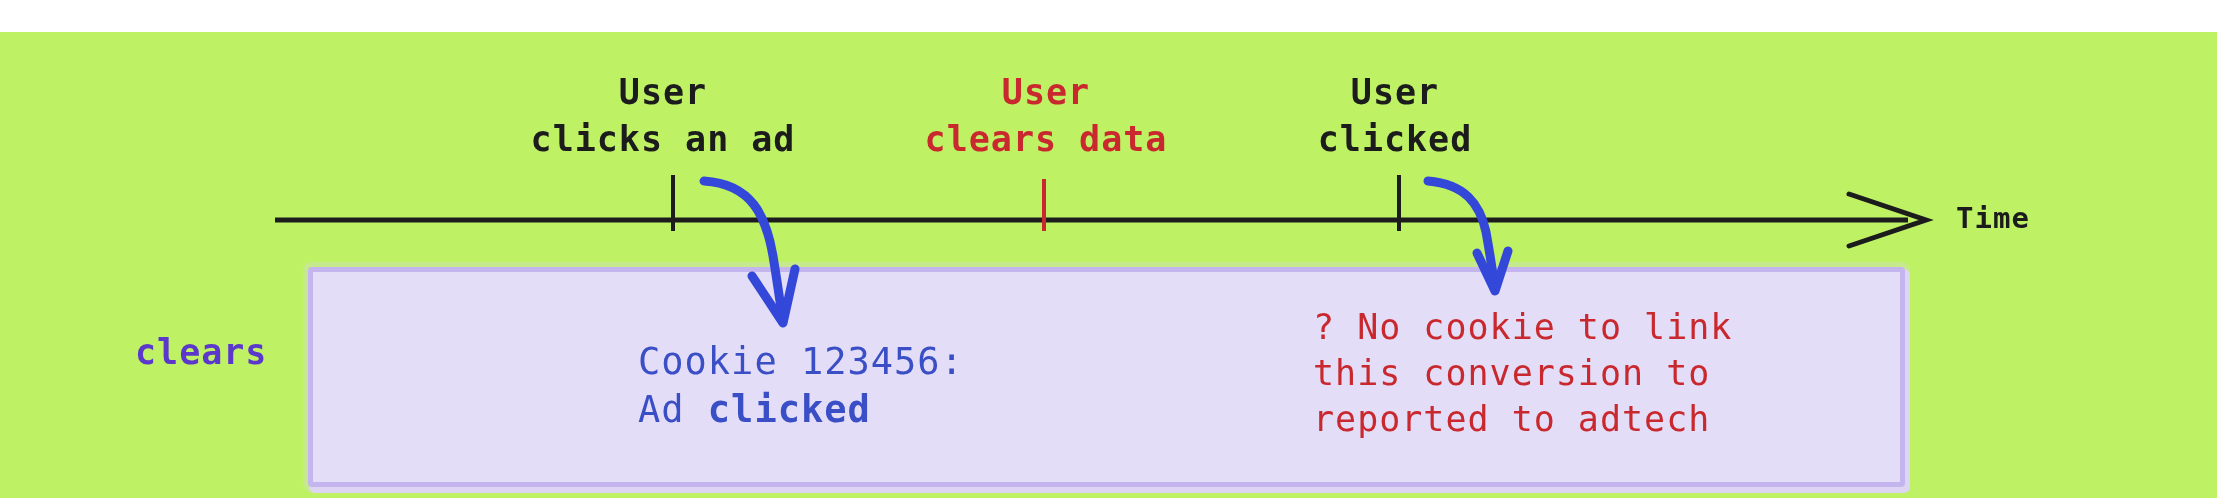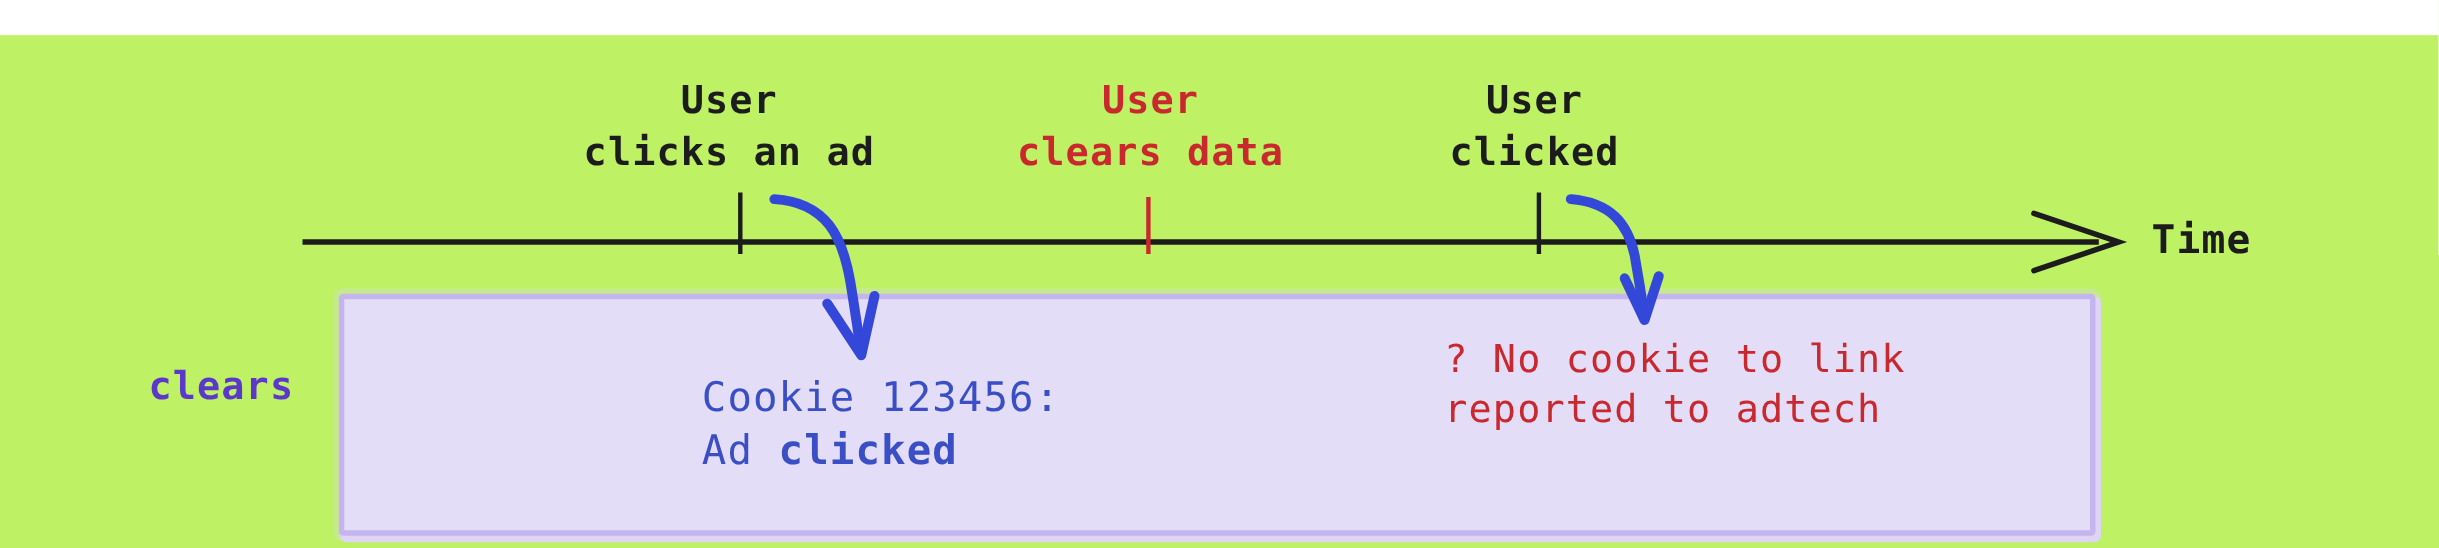--- a/index.html
+++ b/index.html
@@ -32,21 +32,21 @@
   }
   .event-label.red { color: #c9292e; }
   #event-1 { left: 663px; }
   #event-2 { left: 1046px; }
   #event-3 { left: 1395px; }
   
   .time-label {
     position: absolute;
     left: 1956px;
     top: 163px;
-    font-size: 36px;
+    font-size: 29px;
     line-height: 47px;
     font-weight: 700;
     letter-spacing: 1px;
     color: #1c1c1c;
   }
   
   .server-box {
     position: absolute;
     left: 308px;
     top: 235px;
@@ -134,16 +134,17 @@
     <div>clears</div>
   </div>
 
   <div class="cookie-note">
     <div>Cookie 123456:</div>
     <div><span>Ad </span><span class="bold">clicked</span></div>
   </div>
 
   <div class="alert-note">
     <div>? No cookie to link</div>
+    <div>this conversion to</div>
     <div>reported to adtech</div>
   </div>
 
 </div>
 
 </body></html>

